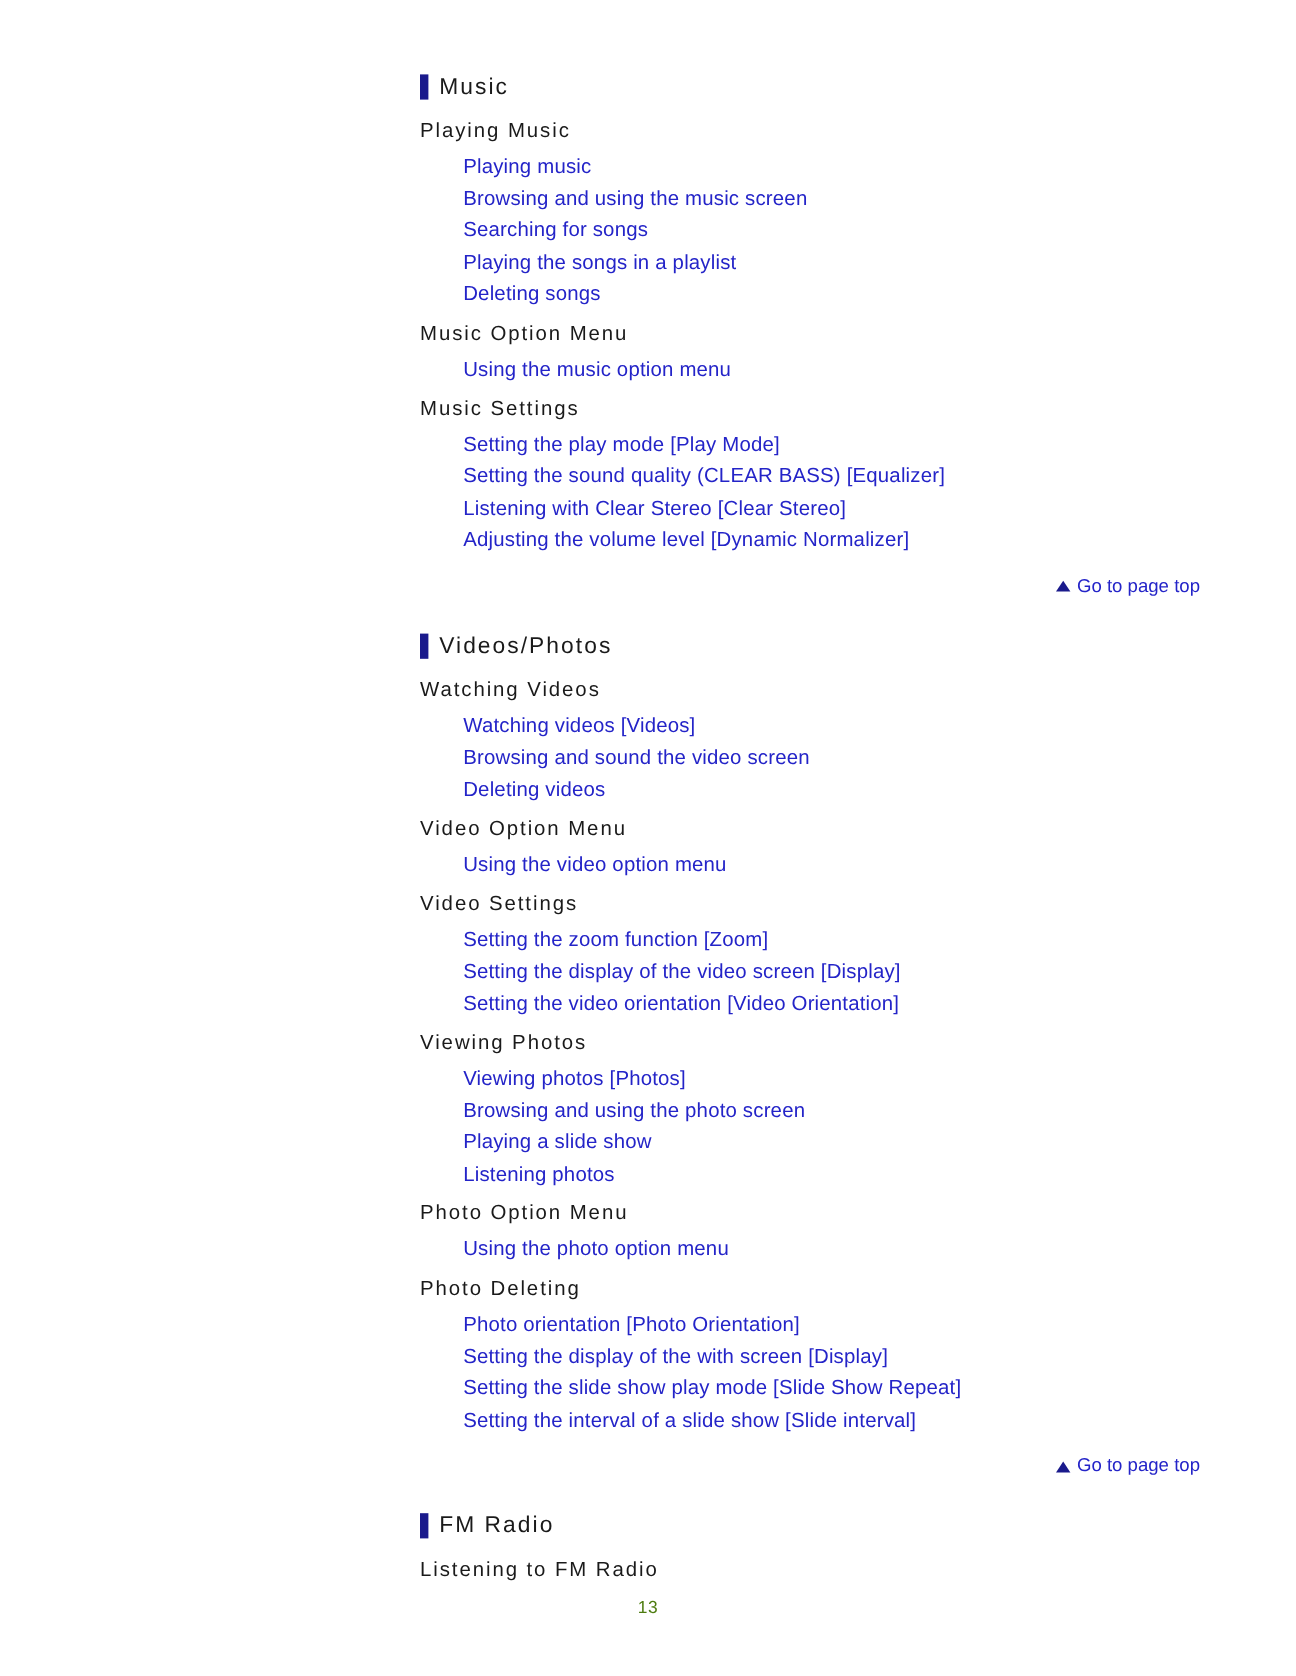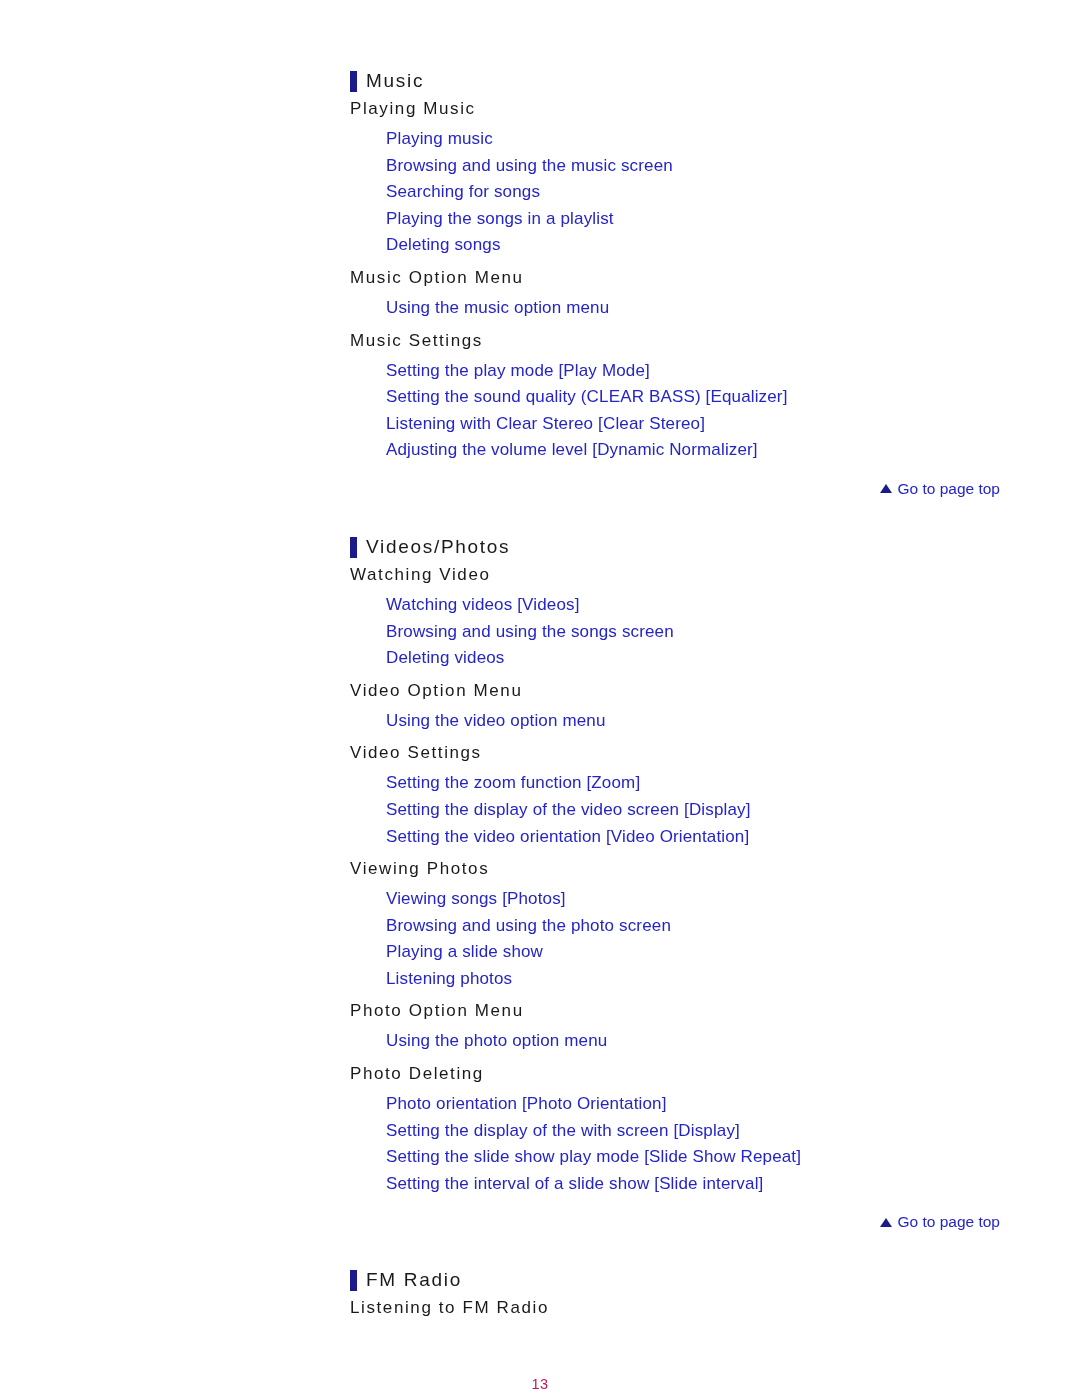--- a/index.html
+++ b/index.html
@@ -20,21 +20,21 @@
     position: relative;
     width: 1080px;
     height: 1397px;
     box-sizing: border-box;
     padding: 62px 40px 0 350px;
   }
 
   
   .section-heading {
     display: flex;
-    align-items: flex-end;
+    align-items: flex-start;
     margin: 0;
     padding: 0;
     height: 30px;
   }
   .section-bar {
     display: inline-block;
     width: 7px;
     height: 21px;
     background: #1a1a8c;
     flex: 0 0 auto;
@@ -115,23 +115,22 @@
   }
 
   
   .page-number {
     position: absolute;
     left: 0;
     top: 1332px;
     width: 1080px;
     text-align: center;
     font-size: 14.5px;
-    color: #be185d;
+    color: #4d7c0f;
     letter-spacing: 0.5px;
-    margin-top: 44px;
   }
   .sp6  { height: 6px; }
   .sp8  { height: 8px; }
   .sp16 { height: 16px; }
   .sp30 { height: 30px; }
 </style>
 </head>
 <body>
 
 <div class="page">
@@ -188,25 +187,25 @@
   <div class="sp30"></div>
 
   <div class="section-block">
     <div class="section-heading">
       <span class="section-bar"></span>
       <span class="section-title">Videos/Photos</span>
     </div>
     <div class="sp6"></div>
 
     <div class="group">
-      <div class="sub-heading">Watching Video</div>
+      <div class="sub-heading">Watching Videos</div>
       <div class="sp6"></div>
       <ul class="link-list indent-links">
         <li class="link-item"><a class="toc-link" href="#">Watching videos [Videos]</a></li>
-        <li class="link-item"><a class="toc-link" href="#">Browsing and using the songs screen</a></li>
+        <li class="link-item"><a class="toc-link" href="#">Browsing and sound the video screen</a></li>
         <li class="link-item"><a class="toc-link" href="#">Deleting videos</a></li>
       </ul>
     </div>
     <div class="sp8"></div>
 
     <div class="group">
       <div class="sub-heading">Video Option Menu</div>
       <div class="sp6"></div>
       <ul class="link-list indent-links">
         <li class="link-item"><a class="toc-link" href="#">Using the video option menu</a></li>
@@ -222,21 +221,21 @@
         <li class="link-item"><a class="toc-link" href="#">Setting the display of the video screen [Display]</a></li>
         <li class="link-item"><a class="toc-link" href="#">Setting the video orientation [Video Orientation]</a></li>
       </ul>
     </div>
     <div class="sp8"></div>
 
     <div class="group">
       <div class="sub-heading">Viewing Photos</div>
       <div class="sp6"></div>
       <ul class="link-list indent-links">
-        <li class="link-item"><a class="toc-link" href="#">Viewing songs [Photos]</a></li>
+        <li class="link-item"><a class="toc-link" href="#">Viewing photos [Photos]</a></li>
         <li class="link-item"><a class="toc-link" href="#">Browsing and using the photo screen</a></li>
         <li class="link-item"><a class="toc-link" href="#">Playing a slide show</a></li>
         <li class="link-item"><a class="toc-link" href="#">Listening photos</a></li>
       </ul>
     </div>
     <div class="sp8"></div>
 
     <div class="group">
       <div class="sub-heading">Photo Option Menu</div>
       <div class="sp6"></div>

